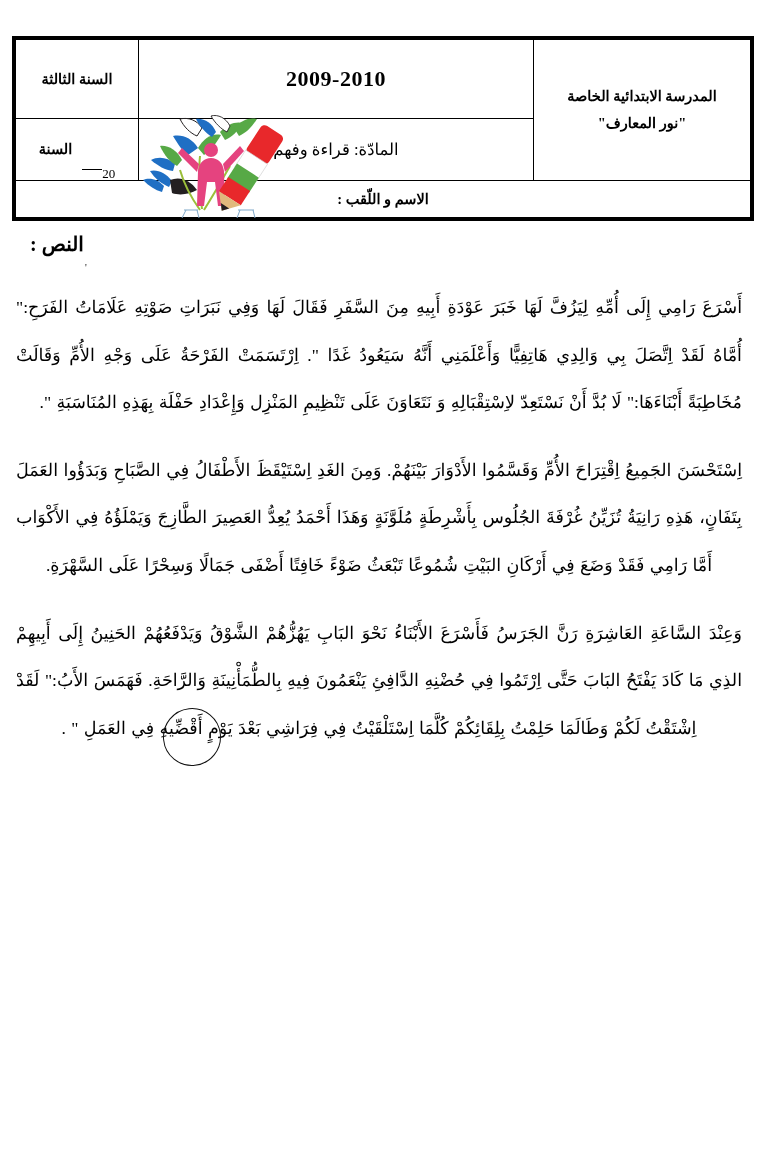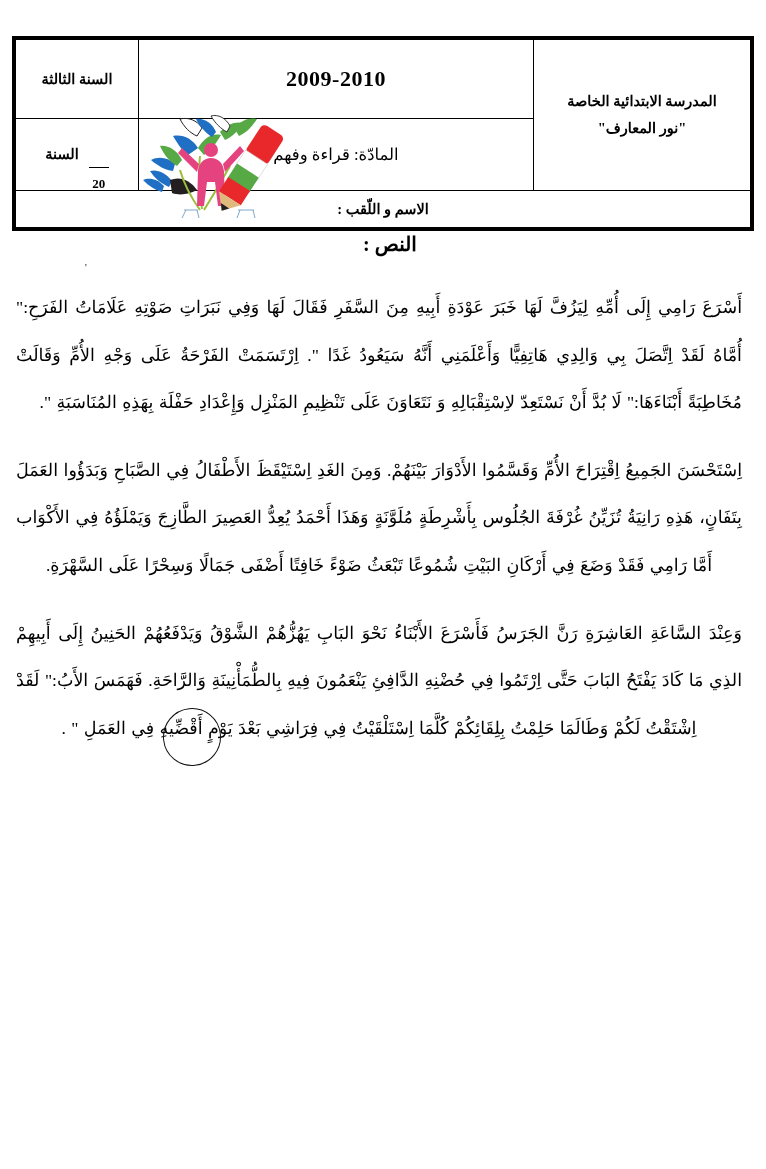--- a/index.html
+++ b/index.html
@@ -94,23 +94,23 @@
   .num-inner {
     display: flex;
     align-items: center;
     justify-content: center;
     gap: 10px;
     direction: rtl;
     padding: 0 6px;
   }
   .frac {
     display: inline-flex;
-    flex-direction: column;
+    flex-direction: row;
     align-items: center;
-    font-weight: bold;
+    font-weight: normal;
     line-height: 1;
     direction: ltr;
     margin-top: 48px;
   }
   .frac .bar {
     display: block;
     width: 20px;
     border-top: 1.2px solid #000;
     margin-bottom: 1px;
     height: 8px;
@@ -143,21 +143,21 @@
     position: absolute;
     top: 232px;
     left: 16px;
     width: 734px;
     direction: rtl;
     text-align: justify;
   }
   .nass-label {
     font-size: 20px;
     font-weight: bold;
-    text-align: center;
+    text-align: left;
     margin: 0 0 28px 0;
     padding-left: 14px;
   }
   p.para {
     margin: 0 8px 20px 0;
     font-size: 17.5px;
     line-height: 2.72;
     text-align: justify;
     text-align-last: center;
     font-family: "Liberation Serif", "DejaVu Serif", serif;

